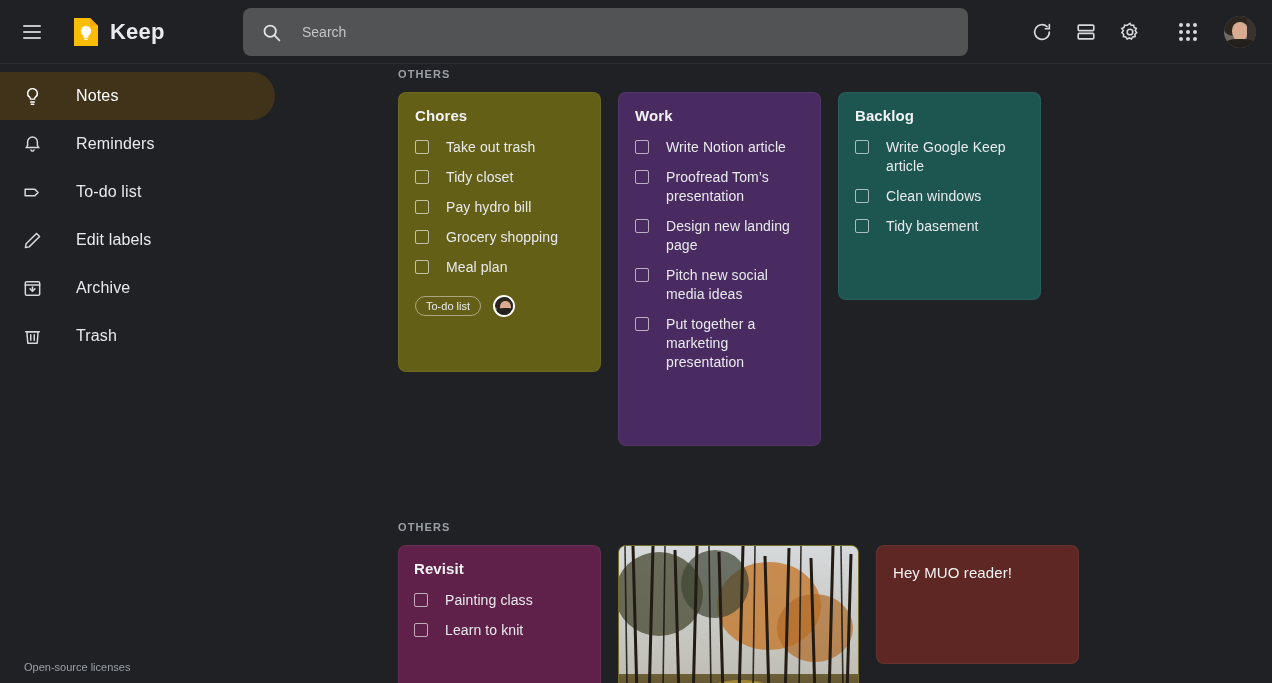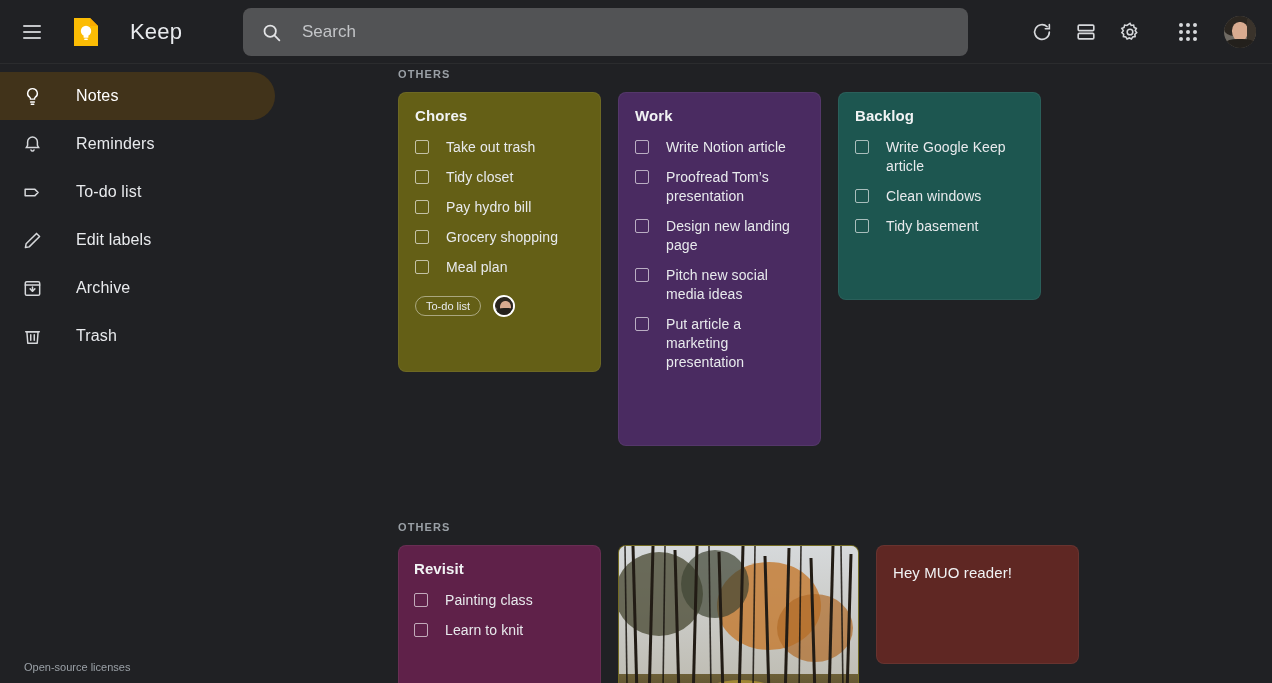--- a/index.html
+++ b/index.html
@@ -26,34 +26,34 @@
     cursor: pointer; border-radius: 50%;
   }
   .hamburger span { display: block; width: 18px; height: 2px; background: #c3c5c8; border-radius: 1px; }
 
   .logo-wrap { display: flex; align-items: center; margin-left: 14px; }
   .keep-logo {
     width: 32px; height: 32px; position: relative;
   }
   .keep-logo svg { display: block; }
   .keep-title {
-    font-size: 22px; color: #e8eaed; margin-left: 28px;
-    letter-spacing: .2px; font-weight: 400;
+    font-size: 22px; color: #e8eaed; margin-left: 8px;
+    letter-spacing: .2px; font-weight: 700;
   }
 
   .search-box {
     position: absolute; left: 243px; top: 8px;
     width: 725px; height: 48px;
     background: #525355; border-radius: 8px;
     display: flex; align-items: center;
     cursor: text;
   }
   .search-icon { margin-left: 18px; display: flex; align-items: center; }
   .search-placeholder {
-    margin-left: 20px; font-size: 17px; color: #c3c5c8;
+    margin-left: 20px; font-size: 14px; color: #c3c5c8;
   }
 
   .top-actions {
     position: absolute; right: 10px; top: 0; height: 64px;
     display: flex; align-items: center;
   }
   .icon-btn {
     width: 44px; height: 44px; border-radius: 50%;
     display: flex; align-items: center; justify-content: center;
     cursor: pointer;
@@ -369,21 +369,21 @@
       <div class="check-item">
         <span class="checkbox"></span>
         <span class="check-text">Design new landing page</span>
       </div>
       <div class="check-item">
         <span class="checkbox"></span>
         <span class="check-text">Pitch new social media ideas</span>
       </div>
       <div class="check-item">
         <span class="checkbox"></span>
-        <span class="check-text">Put article a marketing presentation</span>
+        <span class="check-text">Put together a marketing presentation</span>
       </div>
       <div style="height:46px;"></div>
     </div>
 
     <div class="note" style="background:#1d5650;">
       <div class="note-title">Backlog</div>
 
       <div class="check-item">
         <span class="checkbox"></span>
         <span class="check-text">Write Google Keep article</span>

